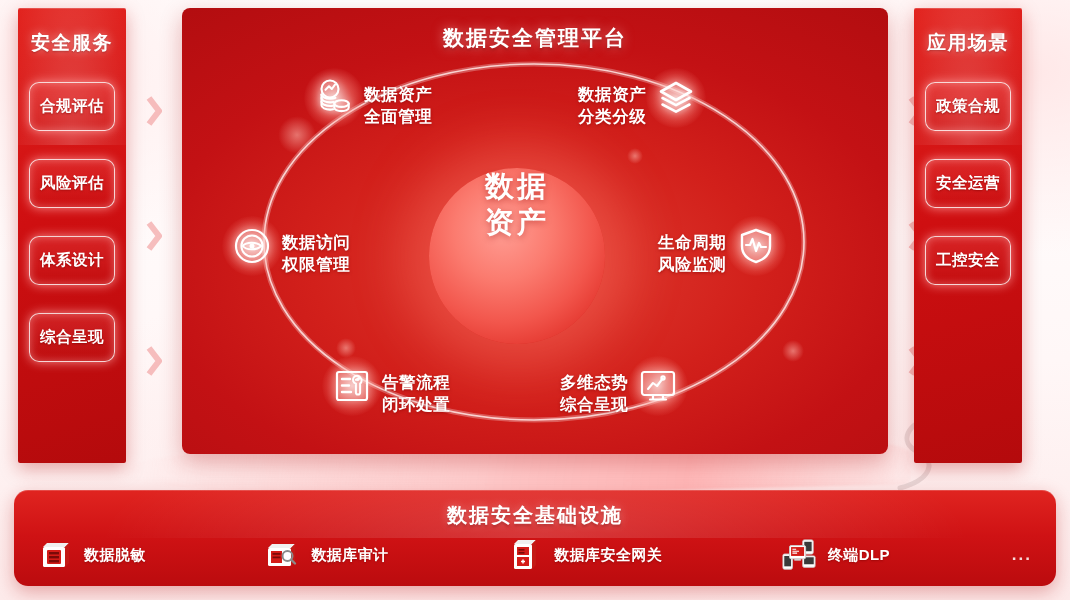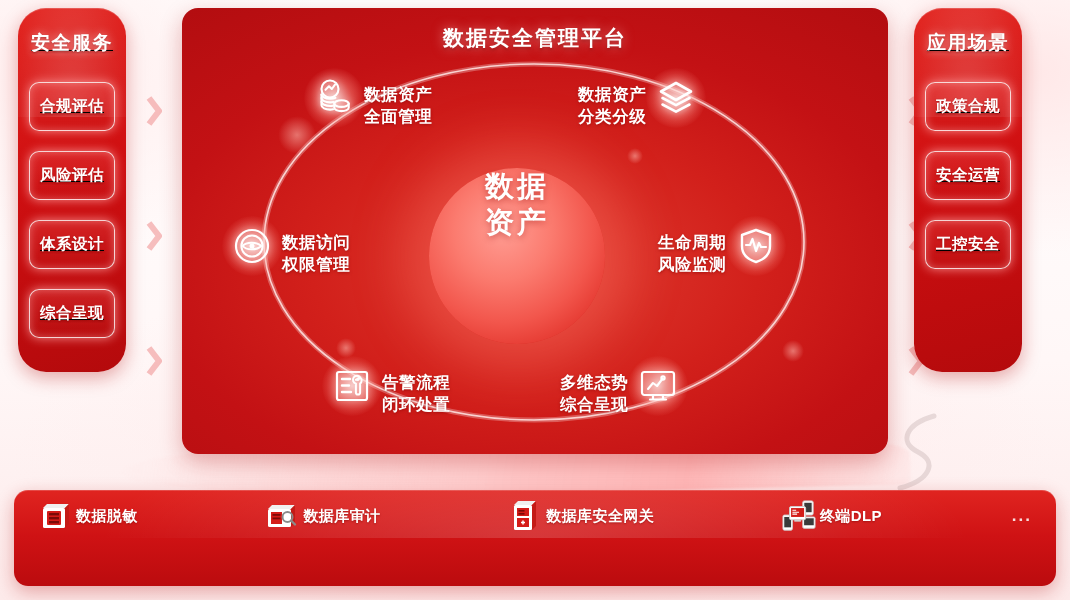--- a/index.html
+++ b/index.html
@@ -46,26 +46,25 @@
     width: 60px;
     height: 80px;
     opacity: 0.55;
   }
 
   
   .side-col {
     position: absolute;
     top: 8px;
     width: 108px;
-    height: 364px;
-    border-radius: 28px;
+    height: 455px;
+    border-radius: 2px;
     background: linear-gradient(165deg, #e2221d 0%, #cf0f11 45%, #b40a0c 100%);
     box-shadow: 0 6px 18px rgba(180,20,20,0.35), inset 0 1px 0 rgba(255,255,255,0.18);
     overflow: hidden;
-    text-decoration: underline;
   }
   .side-col::after {
     content: "";
     position: absolute;
     left: -10%;
     top: -30%;
     width: 120%;
     height: 60%;
     background: radial-gradient(ellipse at 50% 100%, rgba(255,255,255,0.18), rgba(255,255,255,0) 70%);
     pointer-events: none;
@@ -83,21 +82,21 @@
     letter-spacing: 1.5px;
     margin-top: 22px;
     text-shadow: 0 0 10px rgba(255,255,255,0.5), 0 1px 2px rgba(120,0,0,0.5);
   }
   .side-items {
     position: relative;
     z-index: 2;
     margin-top: 26px;
     display: flex;
     flex-direction: column;
-    gap: 20px;
+    gap: 28px;
     align-items: center;
   }
   .side-chip {
     width: 84px;
     height: 47px;
     border-radius: 10px;
     border: 1.5px solid rgba(255,255,255,0.82);
     background: linear-gradient(180deg, rgba(255,110,110,0.22) 0%, rgba(170,10,12,0.12) 100%);
     box-shadow: 0 0 11px rgba(255,160,160,0.85), inset 0 0 8px rgba(255,190,190,0.45);
     display: flex;
@@ -130,21 +129,21 @@
     opacity: 0.75;
   }
 
   
   #center-panel {
     position: absolute;
     left: 182px;
     top: 8px;
     width: 706px;
     height: 446px;
-    border-radius: 16px;
+    border-radius: 8px;
     background:
       radial-gradient(ellipse 560px 330px at 50% 58%, #e03c30 0%, #d2201b 40%, #c31114 68%, #b30d10 100%);
     overflow: hidden;
     box-shadow: 0 8px 22px rgba(170,20,20,0.30);
   }
   #panel-title {
     position: relative;
     z-index: 5;
     text-align: center;
     margin-top: 16px;
@@ -272,21 +271,21 @@
     z-index: 2;
     margin-top: 10px;
     padding: 0 24px;
     display: flex;
     align-items: center;
     justify-content: space-between;
   }
   .infra-item {
     display: flex;
     align-items: center;
-    gap: 4px;
+    gap: 12px;
   }
   .infra-icon {
     width: 34px;
     height: 32px;
     flex: 0 0 34px;
     display: flex;
     align-items: center;
     justify-content: center;
   }
   .infra-label {
@@ -462,20 +461,21 @@
   <div class="side-col" id="side-right">
     <div class="side-title">应用场景</div>
     <div class="side-items">
       <div class="side-chip">政策合规</div>
       <div class="side-chip">安全运营</div>
       <div class="side-chip">工控安全</div>
     </div>
   </div>
 
   <div id="bottom-bar">
+    <div id="bottom-title">数据安全基础设施</div>
     <div id="infra-items">
 
       <div class="infra-item">
         <div class="infra-icon">
           <svg width="32" height="30" viewBox="0 0 32 30">
             <path d="M4 7 L8 3 H30 L26 7 Z" fill="#f0f0f0"></path>
             <path d="M30 3 V23 L26 27 V7 Z" fill="#c41a16"></path>
             <rect x="4" y="7" width="22" height="20" rx="1.5" fill="#ffffff"></rect>
             <rect x="8" y="10" width="14" height="14" rx="1" fill="#d41c18"></rect>
             <rect x="10" y="12" width="10" height="2.4" fill="#7a0a08"></rect>

